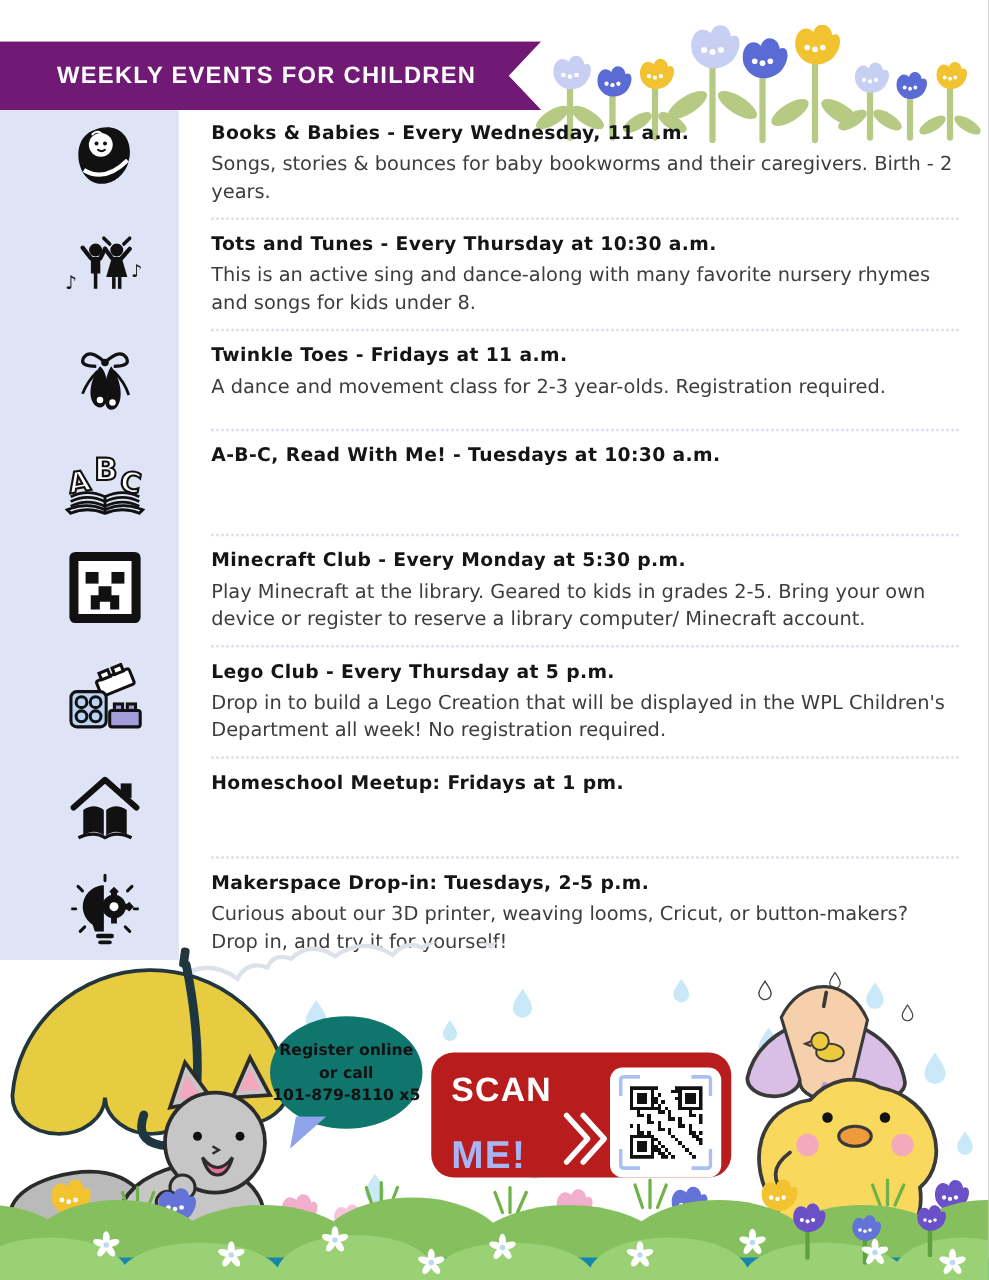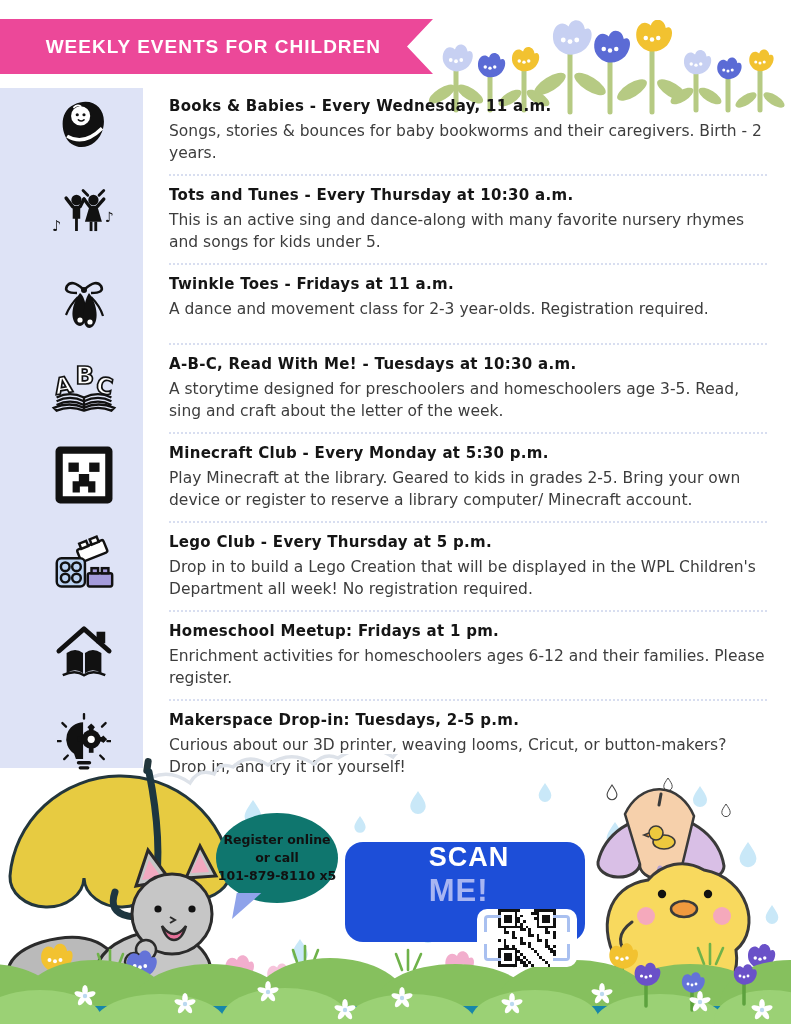--- a/index.html
+++ b/index.html
@@ -1,19 +1,19 @@
 <!DOCTYPE html>
 <html><head>
 <meta charset="utf-8">
 <style>
   html,body{margin:0;padding:0;background:#9e9e9e;}
   .page{position:relative;width:791px;height:1024px;background:#ffffff;overflow:hidden;
         font-family:"DejaVu Sans",sans-serif;margin:0 auto;}
   
-  .banner{position:absolute;left:0;top:19px;width:433px;height:55px;background:#ec4899;
+  .banner{position:absolute;left:0;top:33px;width:433px;height:55px;background:#701a75;
           clip-path:polygon(0 0,100% 0,calc(100% - 26px) 50%,100% 100%,0 100%);
           display:flex;align-items:center;justify-content:flex-end;padding-right:52px;box-sizing:border-box;}
   .banner h1{margin:0;color:#fff;font:bold 19px "Liberation Sans",sans-serif;letter-spacing:1px;}
   .header-flowers{position:absolute;left:428px;top:20px;width:363px;height:96px;}
   
   .sidebar-bg{position:absolute;left:0;top:88px;width:143px;height:680px;background:#DEE3F6;}
   
   .events{position:absolute;left:12px;top:97px;width:791px;}
   .event-row{display:flex;align-items:flex-start;}
   .icon-cell{width:143px;flex:none;display:flex;justify-content:center;padding-top:2px;}
@@ -21,25 +21,25 @@
   .event-title{margin:0 0 5px 0;font-size:15px;font-weight:bold;color:#151515;letter-spacing:.3px;}
   .event-desc{margin:0;font-size:15.5px;color:#3d3d3d;line-height:1.42;}
   .divider{border-top:2px dotted #D8DEF0;margin:10px 36px 10px 157px;}
   
   .scene{position:absolute;left:0;top:754px;width:791px;height:270px;}
   .bubble{position:absolute;left:216px;top:813px;width:122px;height:90px;background:#0f766e;
           border-radius:50%;display:flex;flex-direction:column;justify-content:center;align-items:center;}
   .bubble:after{content:'';position:absolute;left:16px;bottom:-16px;width:34px;height:26px;background:#8FA3EA;
           clip-path:polygon(14% 0,86% 0,0 100%);}
   .bubble-line{font-size:12.5px;font-weight:bold;color:#111;line-height:1.45;white-space:nowrap;}
-  .scan-btn{position:absolute;left:345px;top:842px;width:240px;height:100px;background:#1d4ed8;border-radius:18px;
-          display:flex;align-items:center;padding:0 8px 0 16px;box-sizing:border-box;flex-direction:column;}
+  .scan-btn{position:absolute;left:345px;top:842px;width:240px;height:100px;background:#b91c1c;border-radius:18px;
+          display:flex;align-items:flex-end;padding:0 8px 0 16px;box-sizing:border-box;}
   .scan-words{display:flex;flex-direction:column;line-height:1;}
   .scan-line1{color:#fff;font:bold 27px "Liberation Sans",sans-serif;letter-spacing:1px;}
-  .scan-line2{color:#A8B5F2;font:bold 31px "Liberation Sans",sans-serif;letter-spacing:1px;margin-top:0;}
+  .scan-line2{color:#A8B5F2;font:bold 31px "Liberation Sans",sans-serif;letter-spacing:1px;margin-top:18px;}
   .chevrons{margin:0 2px 0 6px;}
   .qr-panel{margin-left:auto;width:100px;height:88px;background:#fff;border-radius:10px;position:relative;
           display:flex;align-items:center;justify-content:center;}
   .qr-corner{position:absolute;width:14px;height:14px;border:3px solid #A9C0F0;}
   .qr-corner.tl{left:7px;top:6px;border-right:none;border-bottom:none;border-top-left-radius:4px;}
   .qr-corner.tr{right:7px;top:6px;border-left:none;border-bottom:none;border-top-right-radius:4px;}
   .qr-corner.bl{left:7px;bottom:6px;border-right:none;border-top:none;border-bottom-left-radius:4px;}
   .qr-corner.br{right:7px;bottom:6px;border-left:none;border-top:none;border-bottom-right-radius:4px;}
 </style>
 </head>
@@ -145,21 +145,21 @@
             <rect x="40" y="34" width="3" height="10" fill="#111"></rect>
             <rect x="45" y="34" width="3" height="10" fill="#111"></rect>
             <path d="M40 18 L34 10" stroke="#111" stroke-width="3.6" stroke-linecap="round"></path>
             <path d="M48 18 L55 10" stroke="#111" stroke-width="3.6" stroke-linecap="round"></path>
             <text x="0" y="44" font-size="16" fill="#111" font-family="DejaVu Sans">♪</text>
             <text x="56" y="34" font-size="15" fill="#111" font-family="DejaVu Sans">♪</text>
           </svg>
         </div>
       <div class="event-text">
         <h3 class="event-title">Tots and Tunes - Every Thursday at 10:30 a.m.</h3>
-        <p class="event-desc">This is an active sing and dance-along with many favorite nursery rhymes and songs for kids under 5.</p>
+        <p class="event-desc">This is an active sing and dance-along with many favorite nursery rhymes and songs for kids under 8.</p>
       </div>
     </div>
   <div class="divider"></div>
     <div class="event-row">
       <div class="icon-cell">
           <svg viewBox="0 0 56 56" width="56" height="56">
             <path d="M27 12 q-11 -10 -16 -3 q-4 7 10 7" fill="none" stroke="#111" stroke-width="2.6"></path>
             <path d="M29 12 q11 -10 16 -3 q4 7 -10 7" fill="none" stroke="#111" stroke-width="2.6"></path>
             <circle cx="28" cy="13" r="3" fill="#111"></circle>
             <path d="M24 16 C15 28 14 43 21 48 C28 52 31 43 30 31 C29.5 24 27 18 24 16 Z" fill="#111"></path>
@@ -188,21 +188,20 @@
               <path d="M8 42 Q22 35 37 42 Q52 35 66 42"></path>
               <path d="M8 46 Q22 39 37 46 Q52 39 66 46"></path>
               <path d="M8 50 Q22 43 37 50 Q52 43 66 50"></path>
               <path d="M5 53 Q22 46 37 53 Q52 46 69 53 L66 56 Q52 50 37 56 Q22 50 8 56 Z"></path>
               <line x1="37" y1="42" x2="37" y2="55"></line>
             </g>
           </svg>
         </div>
       <div class="event-text">
         <h3 class="event-title">A-B-C, Read With Me! - Tuesdays at 10:30 a.m.</h3>
-        <p class="event-desc">A storytime designed for preschoolers and homeschoolers age 3-5. Read, sing and craft about the letter of the week.</p>
       </div>
     </div>
   <div class="divider"></div>
     <div class="event-row">
       <div class="icon-cell">
           <svg viewBox="0 0 56 56" width="58" height="58">
             <rect x="4" y="4" width="48" height="48" fill="#fff" stroke="#111" stroke-width="7" rx="1"></rect>
             <rect x="13" y="16" width="10" height="9" fill="#111"></rect>
             <rect x="33" y="16" width="10" height="9" fill="#111"></rect>
             <path d="M23 27 h10 v7 h6 v11 h-7 v-6 h-8 v6 h-7 v-11 h6 Z" fill="#111"></path>
@@ -245,21 +244,20 @@
           <svg viewBox="0 0 60 58" width="58" height="56">
             <path d="M4 28 L30 5 L56 28" fill="none" stroke="#111" stroke-width="5" stroke-linecap="round" stroke-linejoin="round"></path>
             <rect x="43" y="8" width="9" height="12" fill="#111"></rect>
             <path d="M12 30 Q21 24 29 30 L29 51 Q21 45 12 51 Z" fill="#111"></path>
             <path d="M48 30 Q39 24 31 30 L31 51 Q39 45 48 51 Z" fill="#111"></path>
             <path d="M8 53 Q21 47 30 53 Q39 47 52 53" fill="none" stroke="#111" stroke-width="2.6"></path>
           </svg>
         </div>
       <div class="event-text">
         <h3 class="event-title">Homeschool Meetup: Fridays at 1 pm.</h3>
-        <p class="event-desc">Enrichment activities for homeschoolers ages 6-12 and their families. Please register.</p>
       </div>
     </div>
   <div class="divider"></div>
     <div class="event-row">
       <div class="icon-cell">
           <svg viewBox="0 0 60 62" width="54" height="58">
             <g stroke="#111" stroke-width="2.6" stroke-linecap="round">
               <line x1="30" y1="5" x2="30" y2="0"></line>
               <line x1="10" y1="14" x2="6" y2="10"></line>
               <line x1="4" y1="30" x2="0" y2="30"></line>

